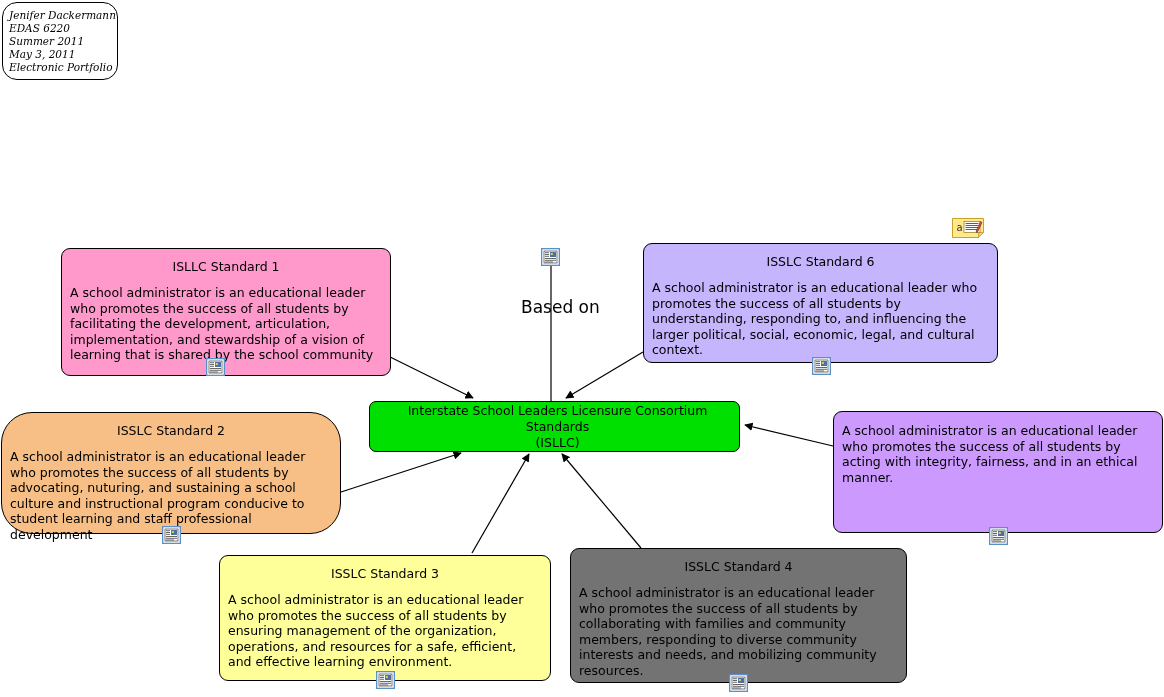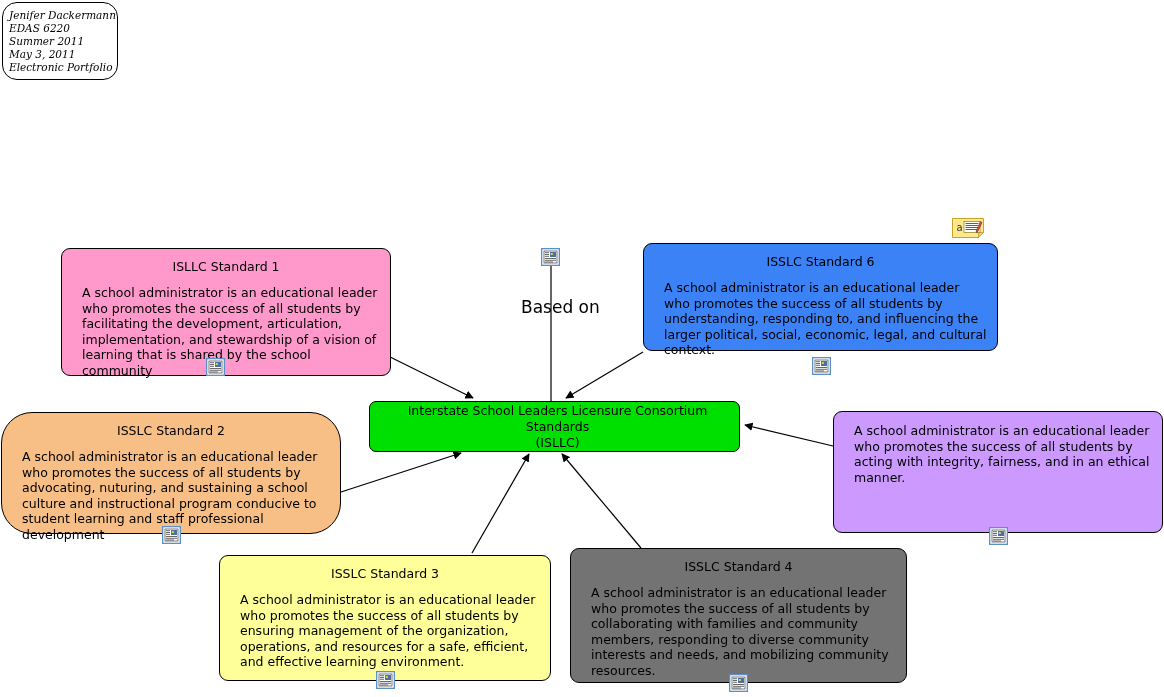--- a/index.html
+++ b/index.html
@@ -60,21 +60,21 @@
   }
   .node .title {
     text-align: center;
     font-size: 12.5px;
     line-height: 15px;
     padding-top: 10px;
   }
   .node .body {
     font-size: 12.5px;
     line-height: 15.5px;
-    padding: 11px 8px 0 20px;
+    padding: 11px 8px 0 8px;
   }
 
   
   .node-center {
     background: #00e000;
     border-radius: 7px;
     display: flex;
     align-items: center;
     justify-content: center;
     text-align: center;
@@ -270,21 +270,21 @@
       <rect x="9.8" y="5" width="2" height="2" fill="#d9d93a"></rect>
       <rect x="4" y="4.2" width="4" height="1" fill="#666"></rect>
       <rect x="4" y="6" width="4" height="1" fill="#666"></rect>
       <rect x="4" y="7.8" width="4" height="1" fill="#666"></rect>
       <rect x="4" y="10" width="11" height="1" fill="#666"></rect>
       <rect x="4" y="11.8" width="11" height="1" fill="#666"></rect>
       <rect x="4" y="13.5" width="8" height="1" fill="#666"></rect>
     </svg>
   </div>
 
-  <div class="node rounded" style="left:643px; top:243px; width:355px; height:108px; background:#3b82f6;">
+  <div class="node rounded" style="left:643px; top:243px; width:355px; height:120px; background:#c4b5fd;">
     <div class="title">ISSLC Standard 6</div>
     <div class="body">A school administrator is an educational leader who promotes the success of all students by understanding, responding to, and influencing the larger political, social, economic, legal, and cultural context.</div>
   </div>
   <div class="doc-icon" style="left:812px; top:357px;">
     <svg width="19" height="18" viewBox="0 0 19 18">
       <rect x="0.5" y="0.5" width="18" height="17" fill="#ffffff" stroke="#5a8fc8" stroke-width="1.6"></rect>
       <rect x="3" y="3" width="13" height="12" fill="#ffffff" stroke="#3f3f3f" stroke-width="0.7"></rect>
       <rect x="9" y="4" width="6" height="5" fill="#4d6fa8"></rect>
       <rect x="9.8" y="5" width="2" height="2" fill="#d9d93a"></rect>
       <rect x="4" y="4.2" width="4" height="1" fill="#666"></rect>

